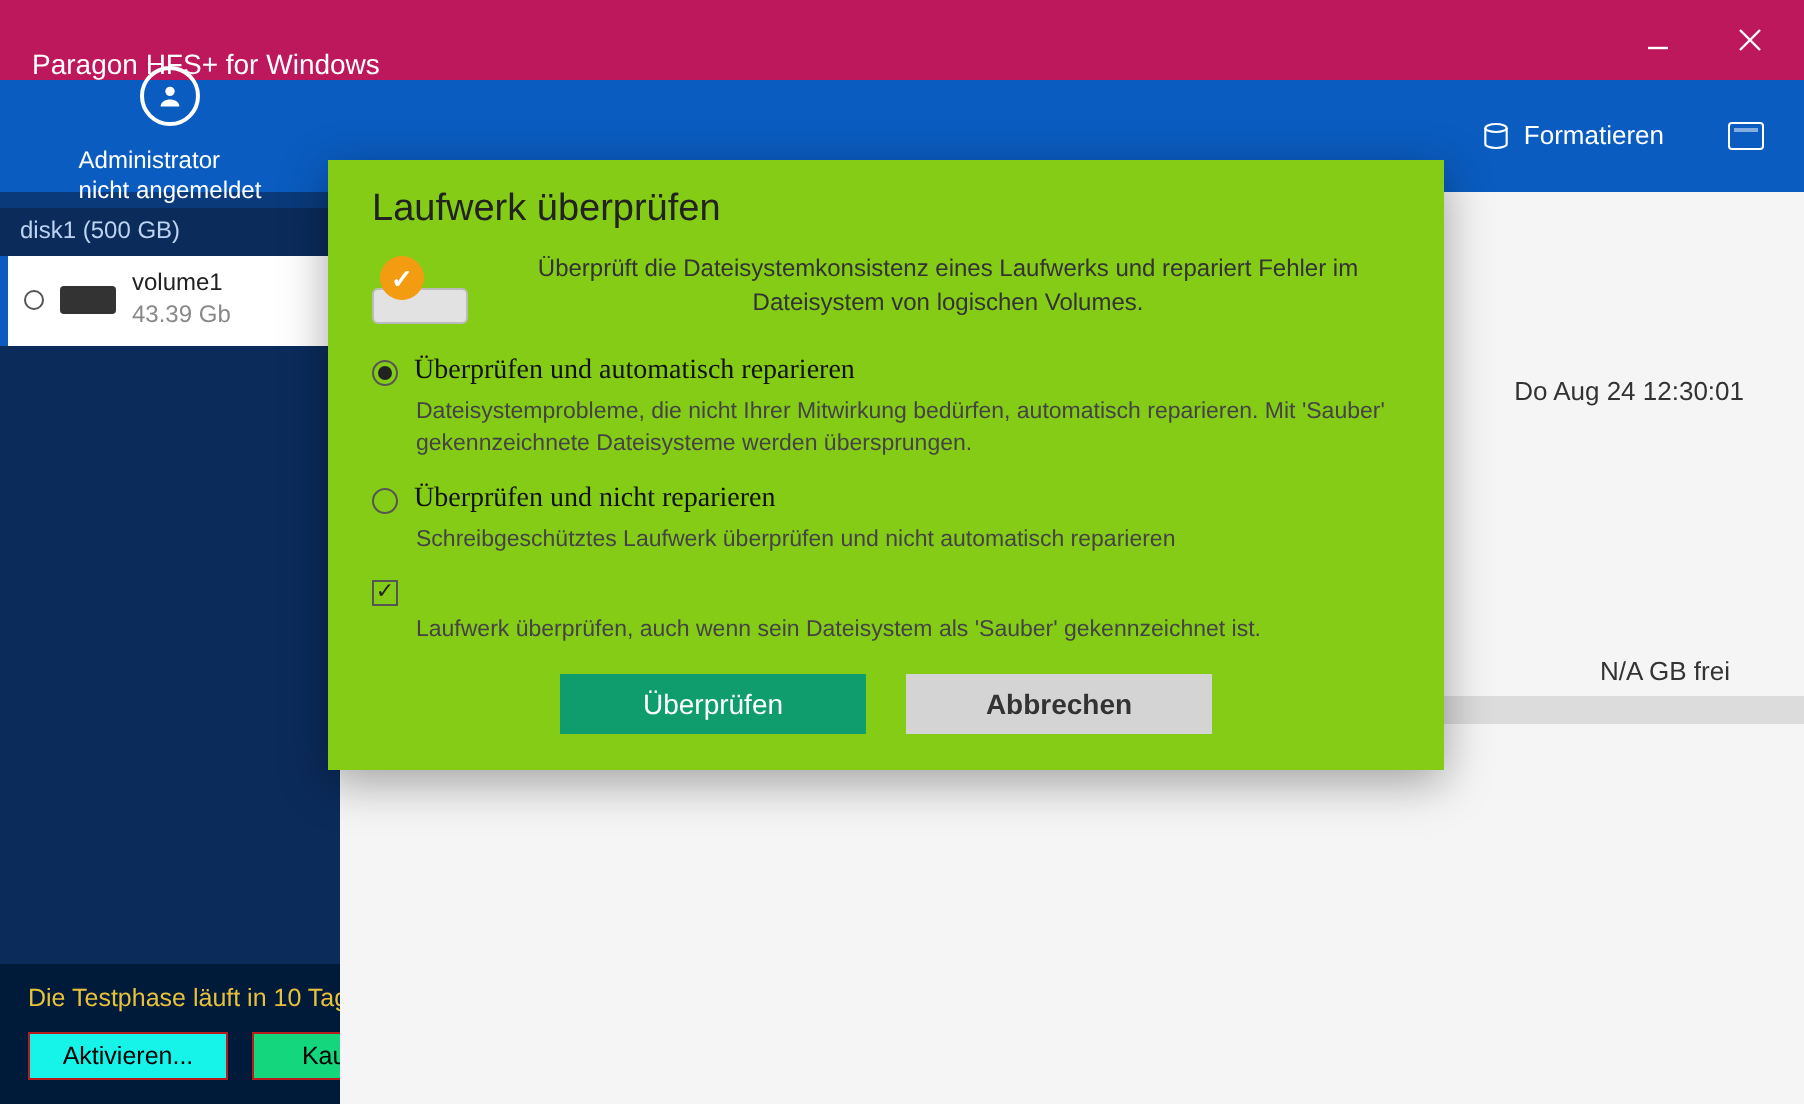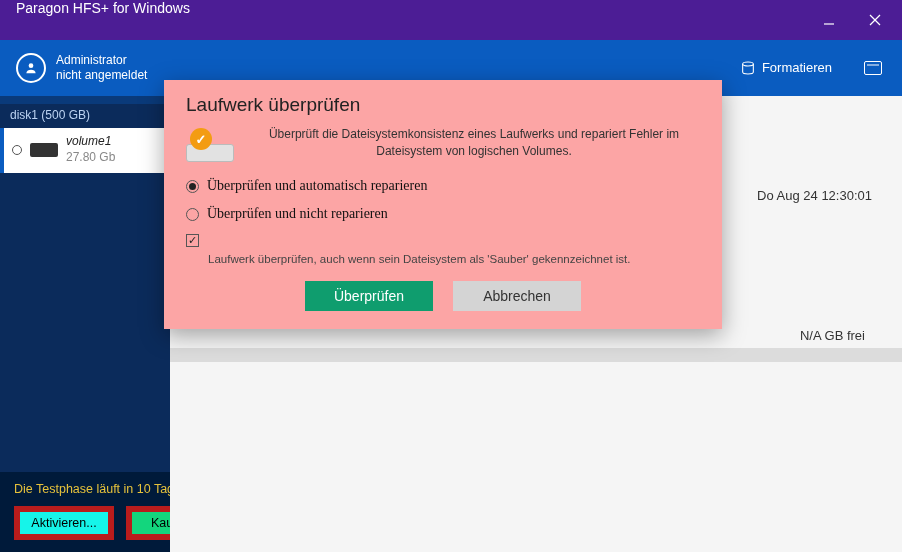--- a/index.html
+++ b/index.html
@@ -2,41 +2,41 @@
 <html><head>
 <meta charset="utf-8">
 <style>
   * { box-sizing: border-box; margin: 0; padding: 0; font-family: "Segoe UI", Tahoma, sans-serif; }
   html, body { width: 902px; height: 552px; overflow: hidden; }
   body { background: #0a3a7a; position: relative; }
 
   
   .titlebar {
     height: 40px;
-    background: #4c1d95;
+    background: #be185d;
     display: flex;
-    align-items: flex-start;
+    align-items: flex-end;
     padding: 0 4px 0 16px;
     color: #fff;
   }
   .titlebar .title { font-size: 14px; flex: 1; }
   .titlebar .winbtn { width: 46px; height: 40px; display:flex; align-items:center; justify-content:center; cursor:pointer; }
   .titlebar .winbtn svg { stroke:#fff; stroke-width:1.2; fill:none; }
 
   
   .toolbar {
     height: 56px;
     background: #0a5cc0;
     display: flex;
     align-items: center;
     padding: 0 10px;
     color: #fff;
     gap: 4px;
   }
-  .user-block { display:flex; align-items:center; gap:10px; padding: 0 6px; min-width:150px; }
+  .user-block { display:flex; align-items:center; gap:10px; padding: 0 6px; min-width:150px;flex-direction:column; }
   .user-block .ucircle { width:30px; height:30px; border:2px solid #fff; border-radius:50%; display:flex; align-items:center; justify-content:center;}
   .user-block .ucircle svg { fill:#fff; }
   .user-block .ulabels { font-size:12px; line-height:1.25; }
   .toolbar .spacer { flex:1; display:flex; justify-content:space-around; }
   .toolbar .titem { padding:0 12px; font-size:13px; display:flex; gap:6px; }
   .toolbar .right { display:flex; align-items:center; gap:20px; padding-right:10px;}
   .diskicon { width:18px; height:14px; border:1.5px solid #fff; border-radius:2px; position:relative;}
   .diskicon::after { content:""; position:absolute; top:2px; left:2px; right:2px; height:2px; background:#fff; opacity:0.5;}
 
   
@@ -55,34 +55,34 @@
     background:#fff;
     padding:6px 8px 8px 8px;
     display:flex;
     align-items:center;
     gap:8px;
     border-left:4px solid #0a5cc0;
   }
   .vol-item .radio { width:10px; height:10px; border:1.5px solid #555; border-radius:50%; }
   .vol-item .thumb { width:28px; height:14px; background:#333; border-radius:2px; }
   .vol-item .labels { font-size:12px; color:#444; line-height:1.3;}
-  .vol-item .labels .name { color:#222;font-style:italic; }
+  .vol-item .labels .name { color:#222; }
   .vol-item .labels .size { color:#888; }
 
   .trial-footer {
     position:absolute;
     left:0; right:0; bottom:0;
     background:#001a3a;
     padding:10px 14px 12px;
     width:310px;
   }
   .trial-footer .msg { color:#e6c23b; font-size:12.5px; margin-bottom:10px;}
   .trial-footer .btns { display:flex; gap:12px; }
   .trial-footer button {
-    border:6px solid #b91c1c;
+    border:1px solid #b91c1c;
     font-size:12.5px;
     padding:4px 0;
     width:100px;
     cursor:pointer;
     text-align:center;
   }
   .btn-activate { background:#16f4e9; }
   .btn-buy { background:#13d67d; }
 
   
@@ -98,21 +98,21 @@
   .main .dateline { position:absolute; top:92px; right:30px; font-size:13px; color:#333; }
   .main .freeline { position:absolute; top:232px; right:37px; font-size:13px; color:#333; }
   .main .freebar { position:absolute; top:252px; right:0; left:0; height:14px; background:#dcdcdc; }
 
   
   .modal {
     position:absolute;
     top:80px;
     left:164px;
     width:558px;
-    background:#fca5a5;
+    background:#84cc16;
     box-shadow:0 6px 22px rgba(0,0,0,0.35);
     padding:14px 22px 18px;
     z-index:10;
     color:#222;
   }
   .modal h1 { font-size:19px; font-weight:400; margin-bottom:10px; }
   .modal .lead { display:flex; gap:14px; align-items:flex-start; margin-bottom:16px;text-align:center;}
   .hdd-icon { width:48px; height:34px; position:relative; flex-shrink:0; margin-top:2px;}
   .hdd-icon .base { width:48px; height:18px; background:#e2e2e2; border:1px solid #bbb; border-radius:3px; position:absolute; bottom:0;}
   .hdd-icon .badge { width:22px; height:22px; background:#f39c12; border-radius:50%; position:absolute; top:0; left:4px; display:flex; align-items:center; justify-content:center;}
@@ -122,23 +122,23 @@
   .opt { margin-bottom:12px; }
   .opt .row { display:flex; align-items:center; gap:8px; cursor:pointer;}
   .radio-dot { width:13px; height:13px; border:1.5px solid #555; border-radius:50%; display:flex; align-items:center; justify-content:center; flex-shrink:0;}
   .radio-dot.checked::after { content:""; width:7px; height:7px; background:#222; border-radius:50%;}
   .checkbox { width:13px; height:13px; border:1.5px solid #555; display:flex; align-items:center; justify-content:center; flex-shrink:0;}
   .checkbox.checked::after { content:"✓"; font-size:11px; color:#222; line-height:1;}
   .opt .title { font-size:14px; color:#111;font-family:Liberation Serif, serif; }
   .opt .sub { font-size:11.5px; color:#444; margin:4px 0 0 22px; line-height:1.4;}
 
   .modal .actions { display:flex; gap:20px; justify-content:center; margin-top:14px;}
-  .modal .actions button { width:128px; height:30px; border:none; cursor:pointer; font-size:14px;}
+  .modal .actions button { width:153px; height:30px; border:none; cursor:pointer; font-size:14px;}
   .btn-primary { background:#0f9d6e; color:#fff; }
-  .btn-secondary { background:#d4d4d4; color:#333; }
+  .btn-secondary { background:#d4d4d4; color:#333;font-weight:bold; }
 </style>
 </head>
 <body>
 
 <div class="titlebar">
   <span class="title">Paragon HFS+ for Windows</span>
   <div class="winbtn">
     <svg width="12" height="12">
         <line x1="1" y1="10" x2="11" y2="10"></line>
       </svg>
@@ -177,21 +177,21 @@
   </div>
 </div>
 
 <div class="sidebar">
   <div class="disk-label">disk1 (500 GB)</div>
   <div class="vol-item">
     <span class="radio"></span>
     <span class="thumb"></span>
     <div class="labels">
       <div class="name">volume1</div>
-      <div class="size">27.80 Gb</div>
+      <div class="size">43.39 Gb</div>
     </div>
   </div>
 </div>
 
 <div class="trial-footer">
   <div class="msg">Die Testphase läuft in 10 Tagen ab.</div>
   <div class="btns">
     <button class="btn-activate">Aktivieren...</button>
     <button class="btn-buy">Kaufen...</button>
   </div>
@@ -211,27 +211,29 @@
         <div class="badge"></div>
     </div>
     <div class="desc">Überprüft die Dateisystemkonsistenz eines Laufwerks und repariert Fehler im Dateisystem von logischen Volumes.</div>
   </div>
 
   <div class="opt">
     <div class="row">
       <span class="radio-dot checked"></span>
       <span class="title">Überprüfen und automatisch reparieren</span>
     </div>
+    <div class="sub">Dateisystemprobleme, die nicht Ihrer Mitwirkung bedürfen, automatisch reparieren. Mit 'Sauber' gekennzeichnete Dateisysteme werden übersprungen.</div>
   </div>
 
   <div class="opt">
     <div class="row">
       <span class="radio-dot"></span>
       <span class="title">Überprüfen und nicht reparieren</span>
     </div>
+    <div class="sub">Schreibgeschütztes Laufwerk überprüfen und nicht automatisch reparieren</div>
   </div>
 
   <div class="opt">
     <div class="row">
       <span class="checkbox checked"></span>
     </div>
     <div class="sub">Laufwerk überprüfen, auch wenn sein Dateisystem als 'Sauber' gekennzeichnet ist.</div>
   </div>
 
   <div class="actions">

